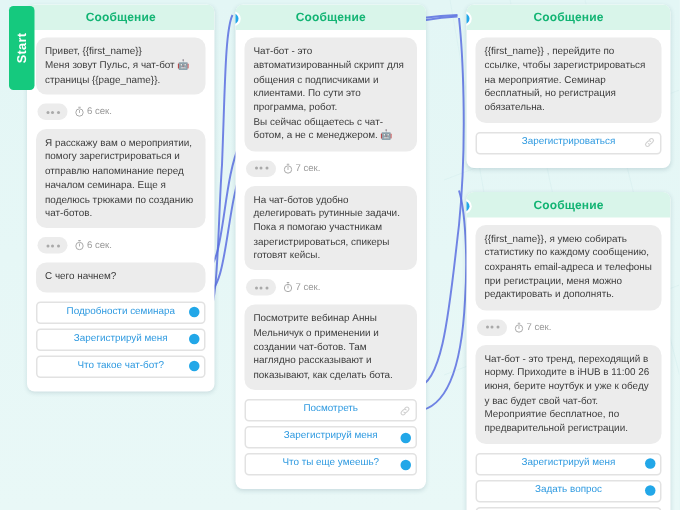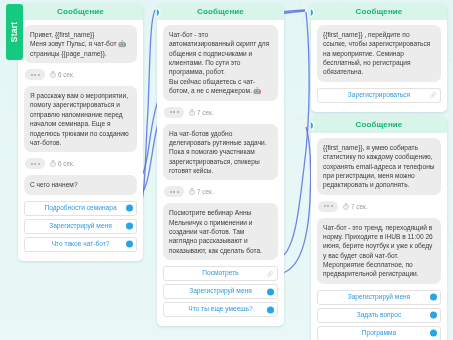--- a/index.html
+++ b/index.html
@@ -75,21 +75,21 @@
   #col1 { left: 18px;  top: 3px;  width: 125px; }
   #col2 { left: 157px; top: 3px;  width: 127px; }
   #col3 { left: 311px; top: 3px;  width: 136px; }
 
   
   .card {
     background: #ffffff;
     border-radius: 5px;
     box-shadow: 0 1px 3px rgba(40,80,100,.16);
     overflow: hidden;
-    margin-bottom: 4px;
+    margin-bottom: 16px;
     position: relative;
   }
   .card-head {
     background: #d9f5ea;
     color: #12b473;
     font-size: 8px;
     font-weight: bold;
     text-align: center;
     padding: 4px 2px 4px;
     letter-spacing: .1px;

